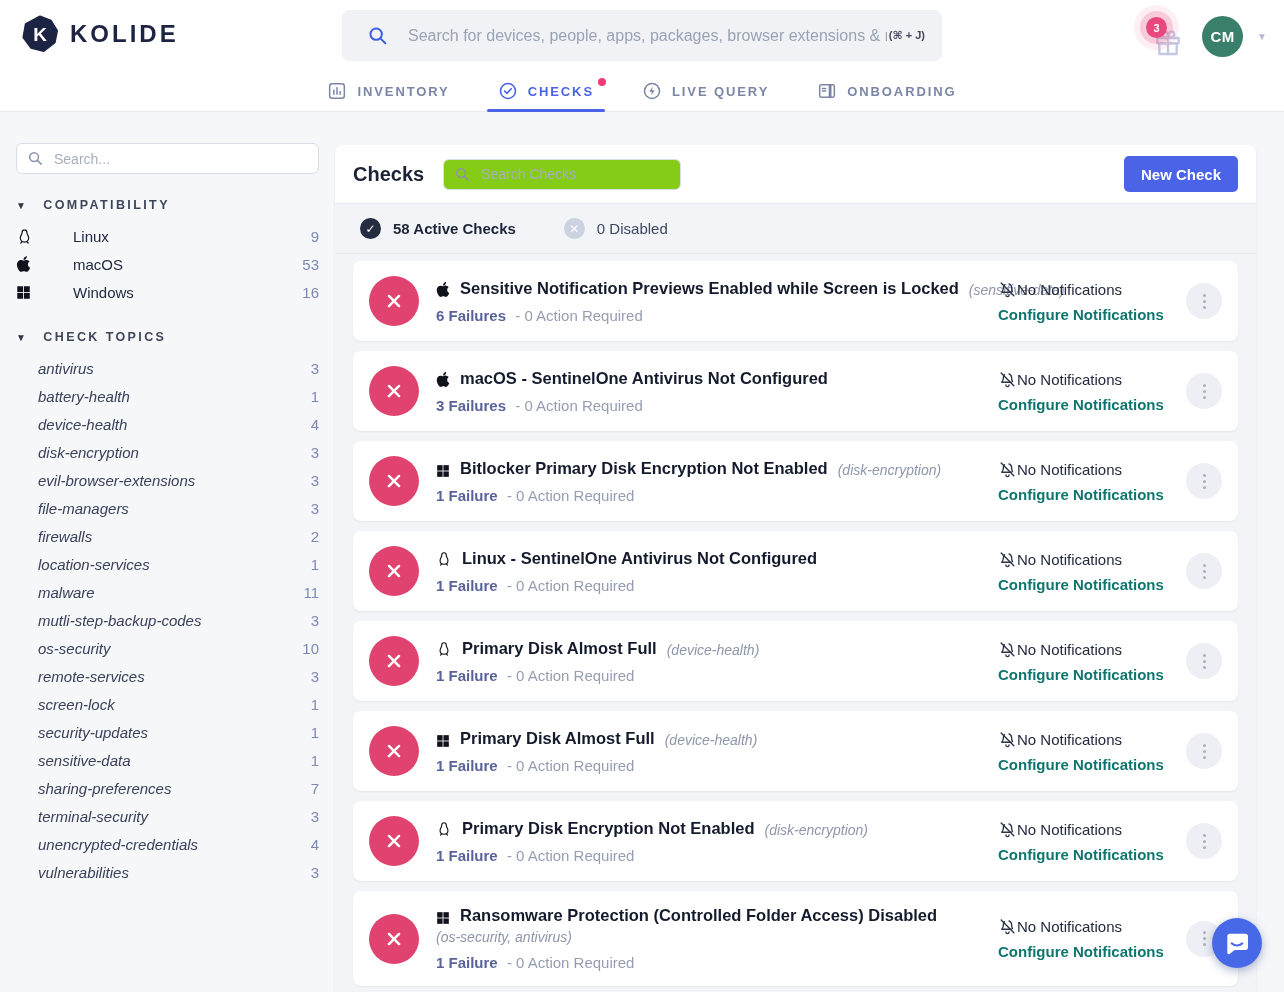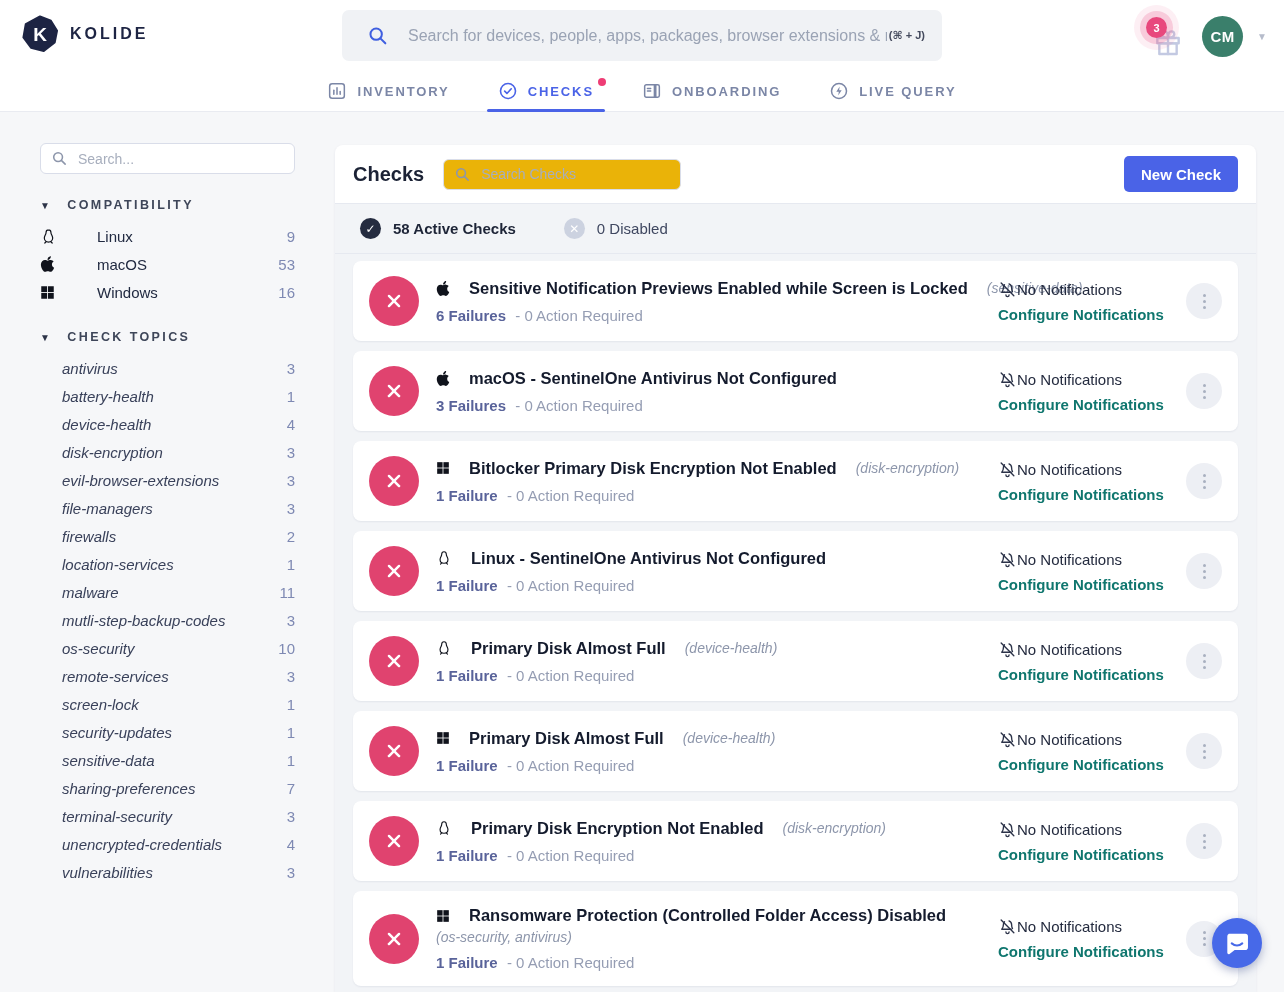--- a/index.html
+++ b/index.html
@@ -5,21 +5,21 @@
   * { box-sizing: border-box; }
   html,body { margin:0; padding:0; }
   body {
     width:1284px; height:992px; overflow:hidden; position:relative;
     background:#f6f7f9; color:#1a2133;
     font-family:"Liberation Sans","DejaVu Sans",sans-serif;
   }
   
   .appheader { position:relative; height:112px; background:#fff; border-bottom:1px solid #e9ebf1; }
   .logo { position:absolute; left:21px; top:15px; display:flex; align-items:center; gap:11px; }
-  .logo-word { font-size:16px; font-weight:bold; letter-spacing:3px; color:#1d2443; }
+  .logo-word { font-size:24px; font-weight:bold; letter-spacing:3px; color:#1d2443; }
   .gsearch { position:absolute; left:342px; top:10px; width:600px; height:51px; background:#f0f2f5;
     border-radius:7px; display:flex; align-items:center; padding:0 17px 0 25px; }
   .gsearch input { flex:1; border:none; background:transparent; outline:none; font-size:16px;
     color:#333; margin-left:17px; font-family:inherit; }
   .gsearch input::placeholder { color:#9aa3b4; }
   .shortcut { font-size:11px; color:#454b5e; font-weight:bold; white-space:nowrap; }
   .topright { position:absolute; right:17px; top:14px; display:flex; align-items:center; gap:14px; }
   .gift { position:relative; width:40px; height:44px; display:flex; align-items:flex-end; justify-content:center; cursor:pointer; }
   .gift-badge { position:absolute; top:3px; left:-2px; width:21px; height:21px; border-radius:50%;
     background:#e8487d; color:#fff; font-size:11px; font-weight:bold; display:flex; align-items:center;
@@ -35,41 +35,41 @@
   .tab { display:flex; align-items:center; gap:10px; font-size:13px; font-weight:bold;
     letter-spacing:1.9px; color:#7b86a6; position:relative; padding:0 3px; cursor:pointer; }
   .tab svg { flex-shrink:0; }
   .tab.active { color:#4a63e7; }
   .tab.active::after { content:""; position:absolute; left:-8px; right:-8px; bottom:0;
     height:3px; background:#4a63e7; border-radius:2px; }
   .tab .ndot { position:absolute; top:8px; right:-9px; width:8px; height:8px; border-radius:50%;
     background:#ee3d75; }
   
   .content { display:flex; height:880px; }
-  .sidebar { width:335px; flex-shrink:0; padding:31px 40px 0; }
+  .sidebar { width:335px; flex-shrink:0; padding:31px 16px 0; }
   .side-search { display:flex; align-items:center; height:31px; background:#fff;
     border:1px solid #d9dde9; border-radius:6px; padding:0 10px; }
   .side-search input { flex:1; border:none; background:transparent; outline:none; font-size:14px;
     margin-left:8px; color:#333; font-family:inherit; min-width:0; }
   .side-search input::placeholder { color:#a7aebd; }
   .sect-head { display:flex; align-items:center; gap:15px; margin:24px 0 10px; font-size:12.5px;
     font-weight:bold; letter-spacing:2.4px; color:#3e4659; cursor:pointer; }
   .caret { font-size:10px; color:#2d3448; }
   .side-row { display:flex; align-items:center; height:28px; font-size:15px; color:#212a41; cursor:pointer;gap:35px; }
   .side-row .icn { width:22px; display:flex; align-items:center; }
   .side-row .lbl { flex:1; }
   .side-row .cnt { color:#7e89b3; }
   .topic-row .lbl { font-style:italic; color:#39415a; padding-left:22px; }
   
   .panel { flex:1; margin:33px 28px 0 0; background:#fff; border-radius:8px 8px 0 0;
     box-shadow:0 1px 3px rgba(20,35,80,.07); height:847px; display:flex; flex-direction:column; overflow:hidden; }
   .panel-head { height:58px; flex-shrink:0; display:flex; align-items:center; padding:0 18px; }
   .ptitle { font-size:20px; font-weight:800; color:#1b2235; }
   .check-search { width:238px; height:31px; border:1px solid #d9dde9; border-radius:6px;
-    display:flex; align-items:center; padding:0 10px; margin-left:19px; background:#eab308; }
+    display:flex; align-items:center; padding:0 10px; margin-left:19px; background:#84cc16; }
   .check-search input { flex:1; border:none; background:transparent; outline:none; font-size:14px;
     margin-left:8px; color:#333; font-family:inherit; min-width:0; }
   .check-search input::placeholder { color:#a7aebd; }
   .newcheck { margin-left:auto; background:#4a63e7; color:#fff; border:none; border-radius:5px;
     height:36px; padding:0 17px; font-size:15px; font-weight:bold; cursor:pointer; font-family:inherit; }
   .statusbar { height:51px; flex-shrink:0; background:#f2f4f7; border-top:1px solid #e6e9f0;
     border-bottom:1px solid #e6e9f0; display:flex; align-items:center; padding:0 25px; gap:48px; }
   .stat { display:flex; align-items:center; gap:12px; font-size:15px; cursor:pointer; }
   .stat-badge { width:21px; height:21px; border-radius:50%; display:flex; align-items:center;
     justify-content:center; color:#fff; font-size:12px; font-weight:bold; }
@@ -78,21 +78,21 @@
   .stat .txt-b { font-weight:bold; color:#1d2437; }
   .stat .txt-n { color:#3f4760; }
   
   .cards { flex:1; background:#f2f4f7; padding:7px 18px 0; display:flex; flex-direction:column;
     gap:10px; overflow:hidden; }
   .card { background:#fff; border-radius:8px; box-shadow:0 1px 2px rgba(25,39,80,.07);
     display:flex; align-items:center; padding:15px 16px; flex-shrink:0; }
   .xcircle { width:50px; height:50px; border-radius:50%; background:#e0436f; display:flex;
     align-items:center; justify-content:center; flex-shrink:0; }
   .cmain { flex:1; margin-left:17px; min-width:0; }
-  .trow { display:flex; align-items:center; gap:19px; }
+  .trow { display:flex; align-items:flex-end; gap:10px; }
   .picon { display:flex; flex-shrink:0; align-items:center; }
   .ctitle { font-size:16.5px; font-weight:bold; color:#141b2d; white-space:nowrap; }
   .ctag { font-size:14px; font-style:italic; color:#8d96ab; white-space:nowrap; }
   .tagline { font-size:14px; font-style:italic; color:#8d96ab; margin-top:4px; }
   .frow { margin-top:9px; font-size:15px; }
   .fail { font-weight:bold; color:#59639a; }
   .act { color:#959db3; margin-left:5px; }
   .cright { width:170px; flex-shrink:0; margin-right:18px; }
   .nrow { display:flex; align-items:center; gap:0; font-size:15px; color:#232a3e; white-space:nowrap; }
   .cfg { display:block; margin-top:7px; font-size:15px; font-weight:bold; color:#0f766e;
@@ -158,33 +158,33 @@
     <div class="tab active">
       <svg width="20" height="20" viewBox="0 0 24 24">
         <circle cx="12" cy="12" r="9" fill="none" stroke="#4a63e7" stroke-width="1.9"></circle>
         <path d="M8 12.2l2.7 2.7 5.2-5.6" fill="none" stroke="#4a63e7" stroke-width="1.9" stroke-linecap="round" stroke-linejoin="round"></path>
       </svg>
       <span>CHECKS</span>
       <span class="ndot"></span>
     </div>
     <div class="tab">
       <svg width="20" height="20" viewBox="0 0 24 24">
+        <circle cx="12" cy="12" r="9" fill="none" stroke="#7b86a6" stroke-width="1.8"></circle>
+        <path d="M12.8 6.5L8.8 13h3l-.8 4.5 4.2-6.5h-3z" fill="#7b86a6"></path>
+      </svg>
+      <span>LIVE QUERY</span>
+    </div>
+    <div class="tab">
+      <svg width="20" height="20" viewBox="0 0 24 24">
         <rect x="3.2" y="4.5" width="17.6" height="15" rx="2" fill="none" stroke="#7b86a6" stroke-width="1.8"></rect>
         <line x1="6.5" y1="9" x2="10.5" y2="9" stroke="#7b86a6" stroke-width="1.7" stroke-linecap="round"></line>
         <line x1="6.5" y1="12" x2="10.5" y2="12" stroke="#7b86a6" stroke-width="1.7" stroke-linecap="round"></line>
         <rect x="14" y="4.5" width="3.4" height="15" fill="#7b86a6"></rect>
       </svg>
       <span>ONBOARDING</span>
-    </div>
-    <div class="tab">
-      <svg width="20" height="20" viewBox="0 0 24 24">
-        <circle cx="12" cy="12" r="9" fill="none" stroke="#7b86a6" stroke-width="1.8"></circle>
-        <path d="M12.8 6.5L8.8 13h3l-.8 4.5 4.2-6.5h-3z" fill="#7b86a6"></path>
-      </svg>
-      <span>LIVE QUERY</span>
     </div>
   </nav>
 </header>
 
 <div class="content">
 
   <aside class="sidebar">
     <div class="side-search">
       <svg width="17" height="17" viewBox="0 0 24 24">
         <circle cx="10" cy="10" r="6.2" fill="none" stroke="#8d96ab" stroke-width="2.2"></circle>

